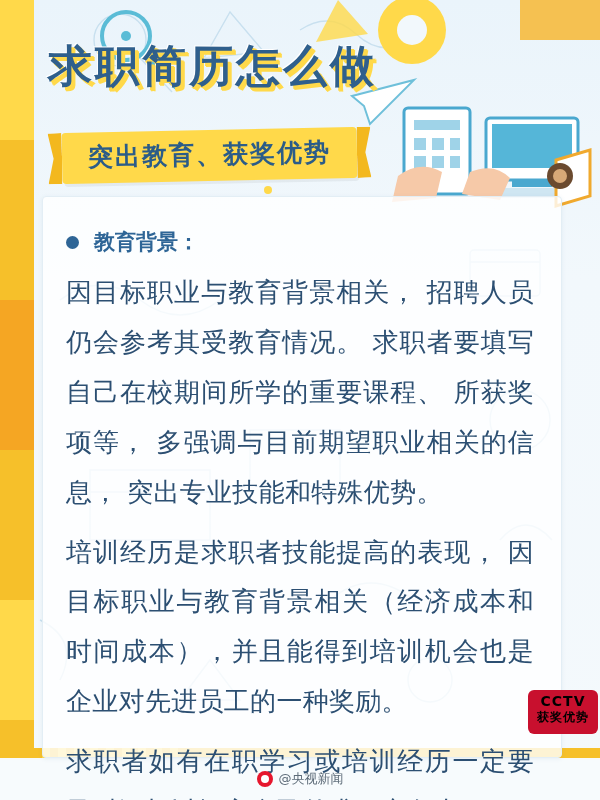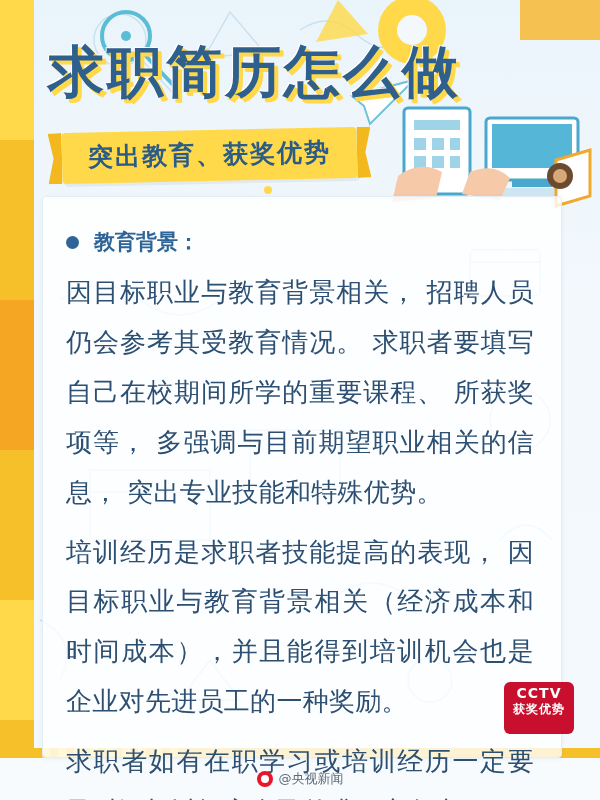--- a/index.html
+++ b/index.html
@@ -55,21 +55,21 @@
     left:42px; top:196px; width:520px; height:562px;
     background:rgba(255,255,255,.80);
     border:1px solid #e3eef5;
     border-radius:4px;
     box-shadow:0 1px 4px rgba(90,130,160,.10);
   }
 
   
   .title {
     position:absolute; left:48px; top:44px;
-    font-size:56px; line-height:1;
+    font-size:44px; line-height:1;
     font-weight:bold;
     color:#2f5f8c;
     letter-spacing:3px;
     text-shadow:
       3px 3px 0 #ffd94a,
       4px 4px 0 #ffd94a,
       -1px -1px 0 #fff;
     font-family:"DejaVu Sans","Liberation Sans",sans-serif;
   }
 
@@ -111,24 +111,24 @@
     line-height:1.92;
     color:#2c4f72;
     text-align:justify;
     letter-spacing:.3px;
     font-family:"DejaVu Sans","Liberation Sans",sans-serif;
     margin-bottom:10px;
   }
 
   
   .cctv {
-    position:absolute; right:26px; bottom:66px;
-    width:70px; height:52px; border-radius:6px;
+    position:absolute; right:2px; bottom:66px;
+    width:70px; height:44px; border-radius:6px;
     background:#c8102e;
-    color:#ffffff; text-align:center;
+    color:#000000; text-align:center;
     font-family:"DejaVu Sans","Liberation Sans",sans-serif;
   }
   .cctv .l1 { font-size:14px; font-weight:bold; letter-spacing:1px; margin-top:3px; }
   .cctv .l2 { font-size:12px; font-weight:bold; letter-spacing:1px; }
 
   
   .footer {
     position:absolute; left:0; bottom:0; width:600px; height:42px;
     display:flex; align-items:center; justify-content:center; gap:6px;
     color:#5d6b78; font-size:13px;

